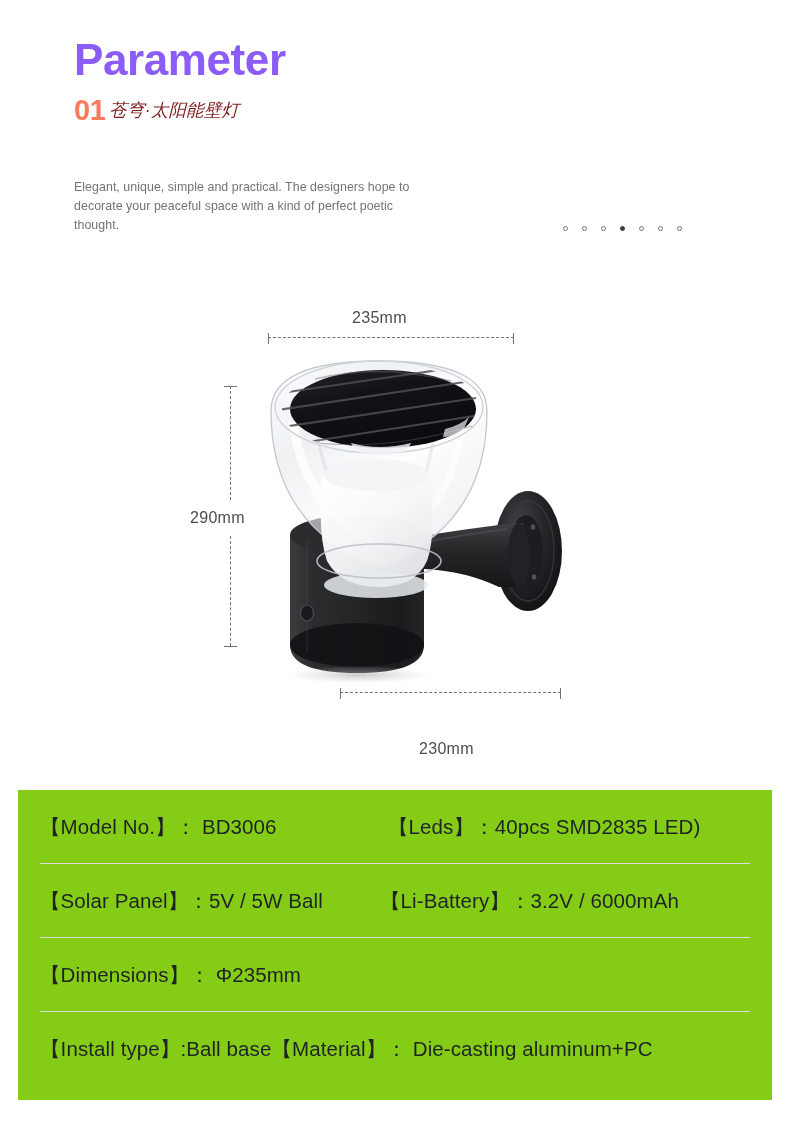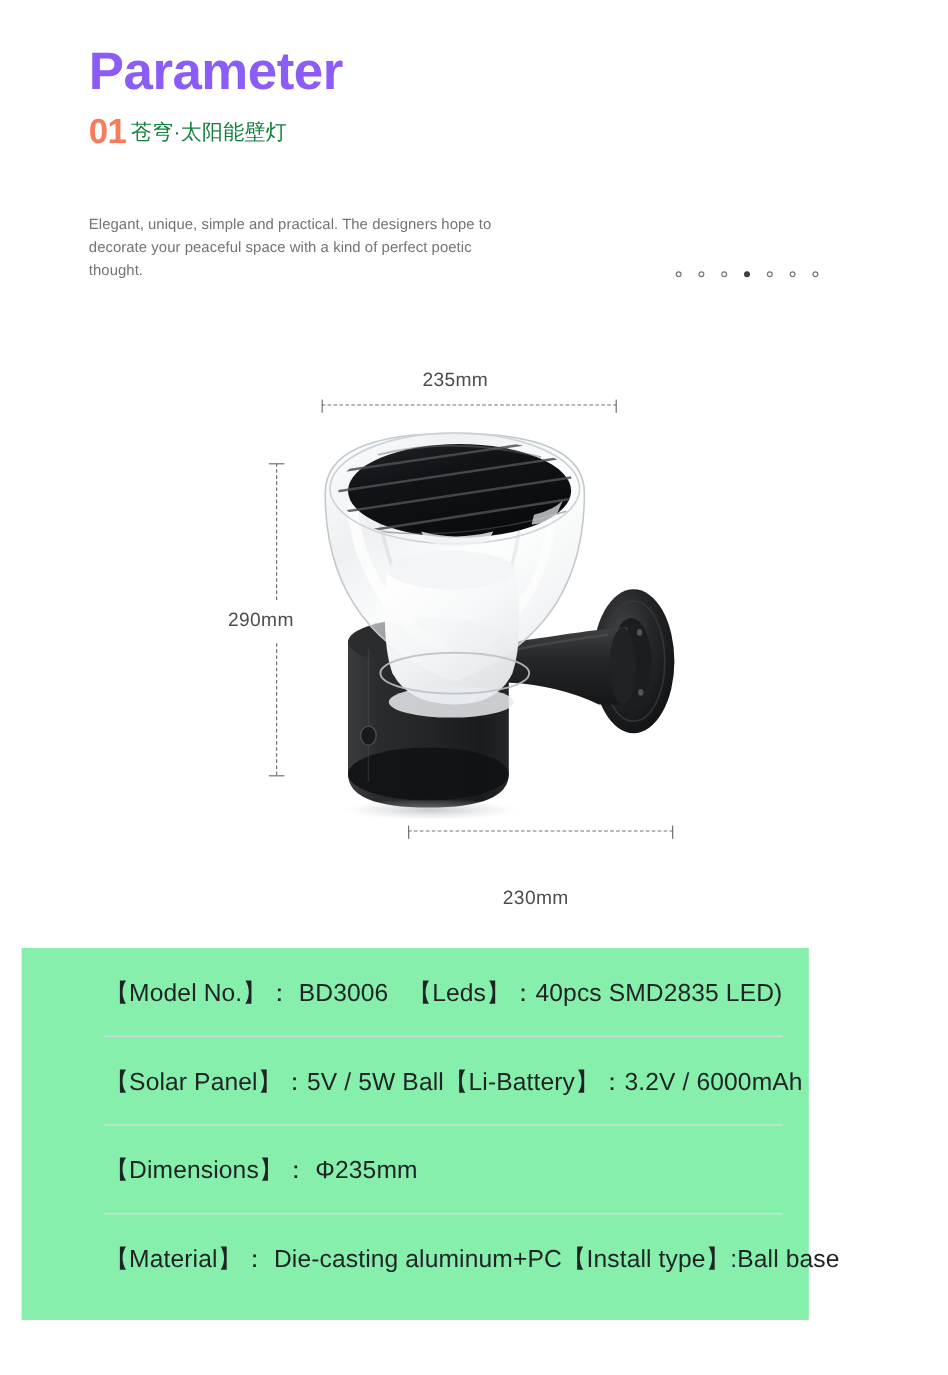--- a/index.html
+++ b/index.html
@@ -39,24 +39,25 @@
   }
   #subtitle-number {
     font-size: 29px;
     font-weight: bold;
     color: #f97b5c;
     letter-spacing: -0.5px;
     line-height: 1;
   }
   #subtitle-text {
     font-size: 17.5px;
-    color: #15803d;
+    color: #7f1d1d;
     margin-left: 4px;
     line-height: 1;
     letter-spacing: 0.2px;
+    font-style: italic;
   }
 
   
   #description {
     position: absolute;
     left: 74px;
     top: 178px;
     width: 360px;
     font-size: 12.4px;
     line-height: 19px;
@@ -155,25 +156,24 @@
     width: 330px;
     height: 330px;
   }
   #lamp-figure svg { display: block; }
 
   
   #spec-panel {
     position: absolute;
     left: 18px;
     top: 790px;
-    width: 656px;
+    width: 754px;
     height: 310px;
-    background: #86efac;
+    background: #84cc16;
     box-sizing: border-box;
-    padding-left: 47px;
   }
   .spec-row {
     position: relative;
     height: 74px;
     display: flex;
     align-items: center;
     padding: 0 22px;
     box-sizing: border-box;
   }
   .spec-row::after {
@@ -367,17 +367,17 @@
   <div class="spec-row" id="spec-row-2">
     <span class="spec-cell col-a">【Solar Panel】：5V / 5W Ball</span>
     <span class="spec-cell col-b">【Li-Battery】：3.2V / 6000mAh</span>
   </div>
 
   <div class="spec-row" id="spec-row-3">
     <span class="spec-cell col-a">【Dimensions】：  Φ235mm</span>
   </div>
 
   <div class="spec-row last" id="spec-row-4">
+    <span class="spec-cell col-b">【Install type】:Ball base</span>
     <span class="spec-cell col-a">【Material】：  Die-casting aluminum+PC</span>
-    <span class="spec-cell col-b">【Install type】:Ball base</span>
   </div>
 
 </div>
 
 </body></html>

